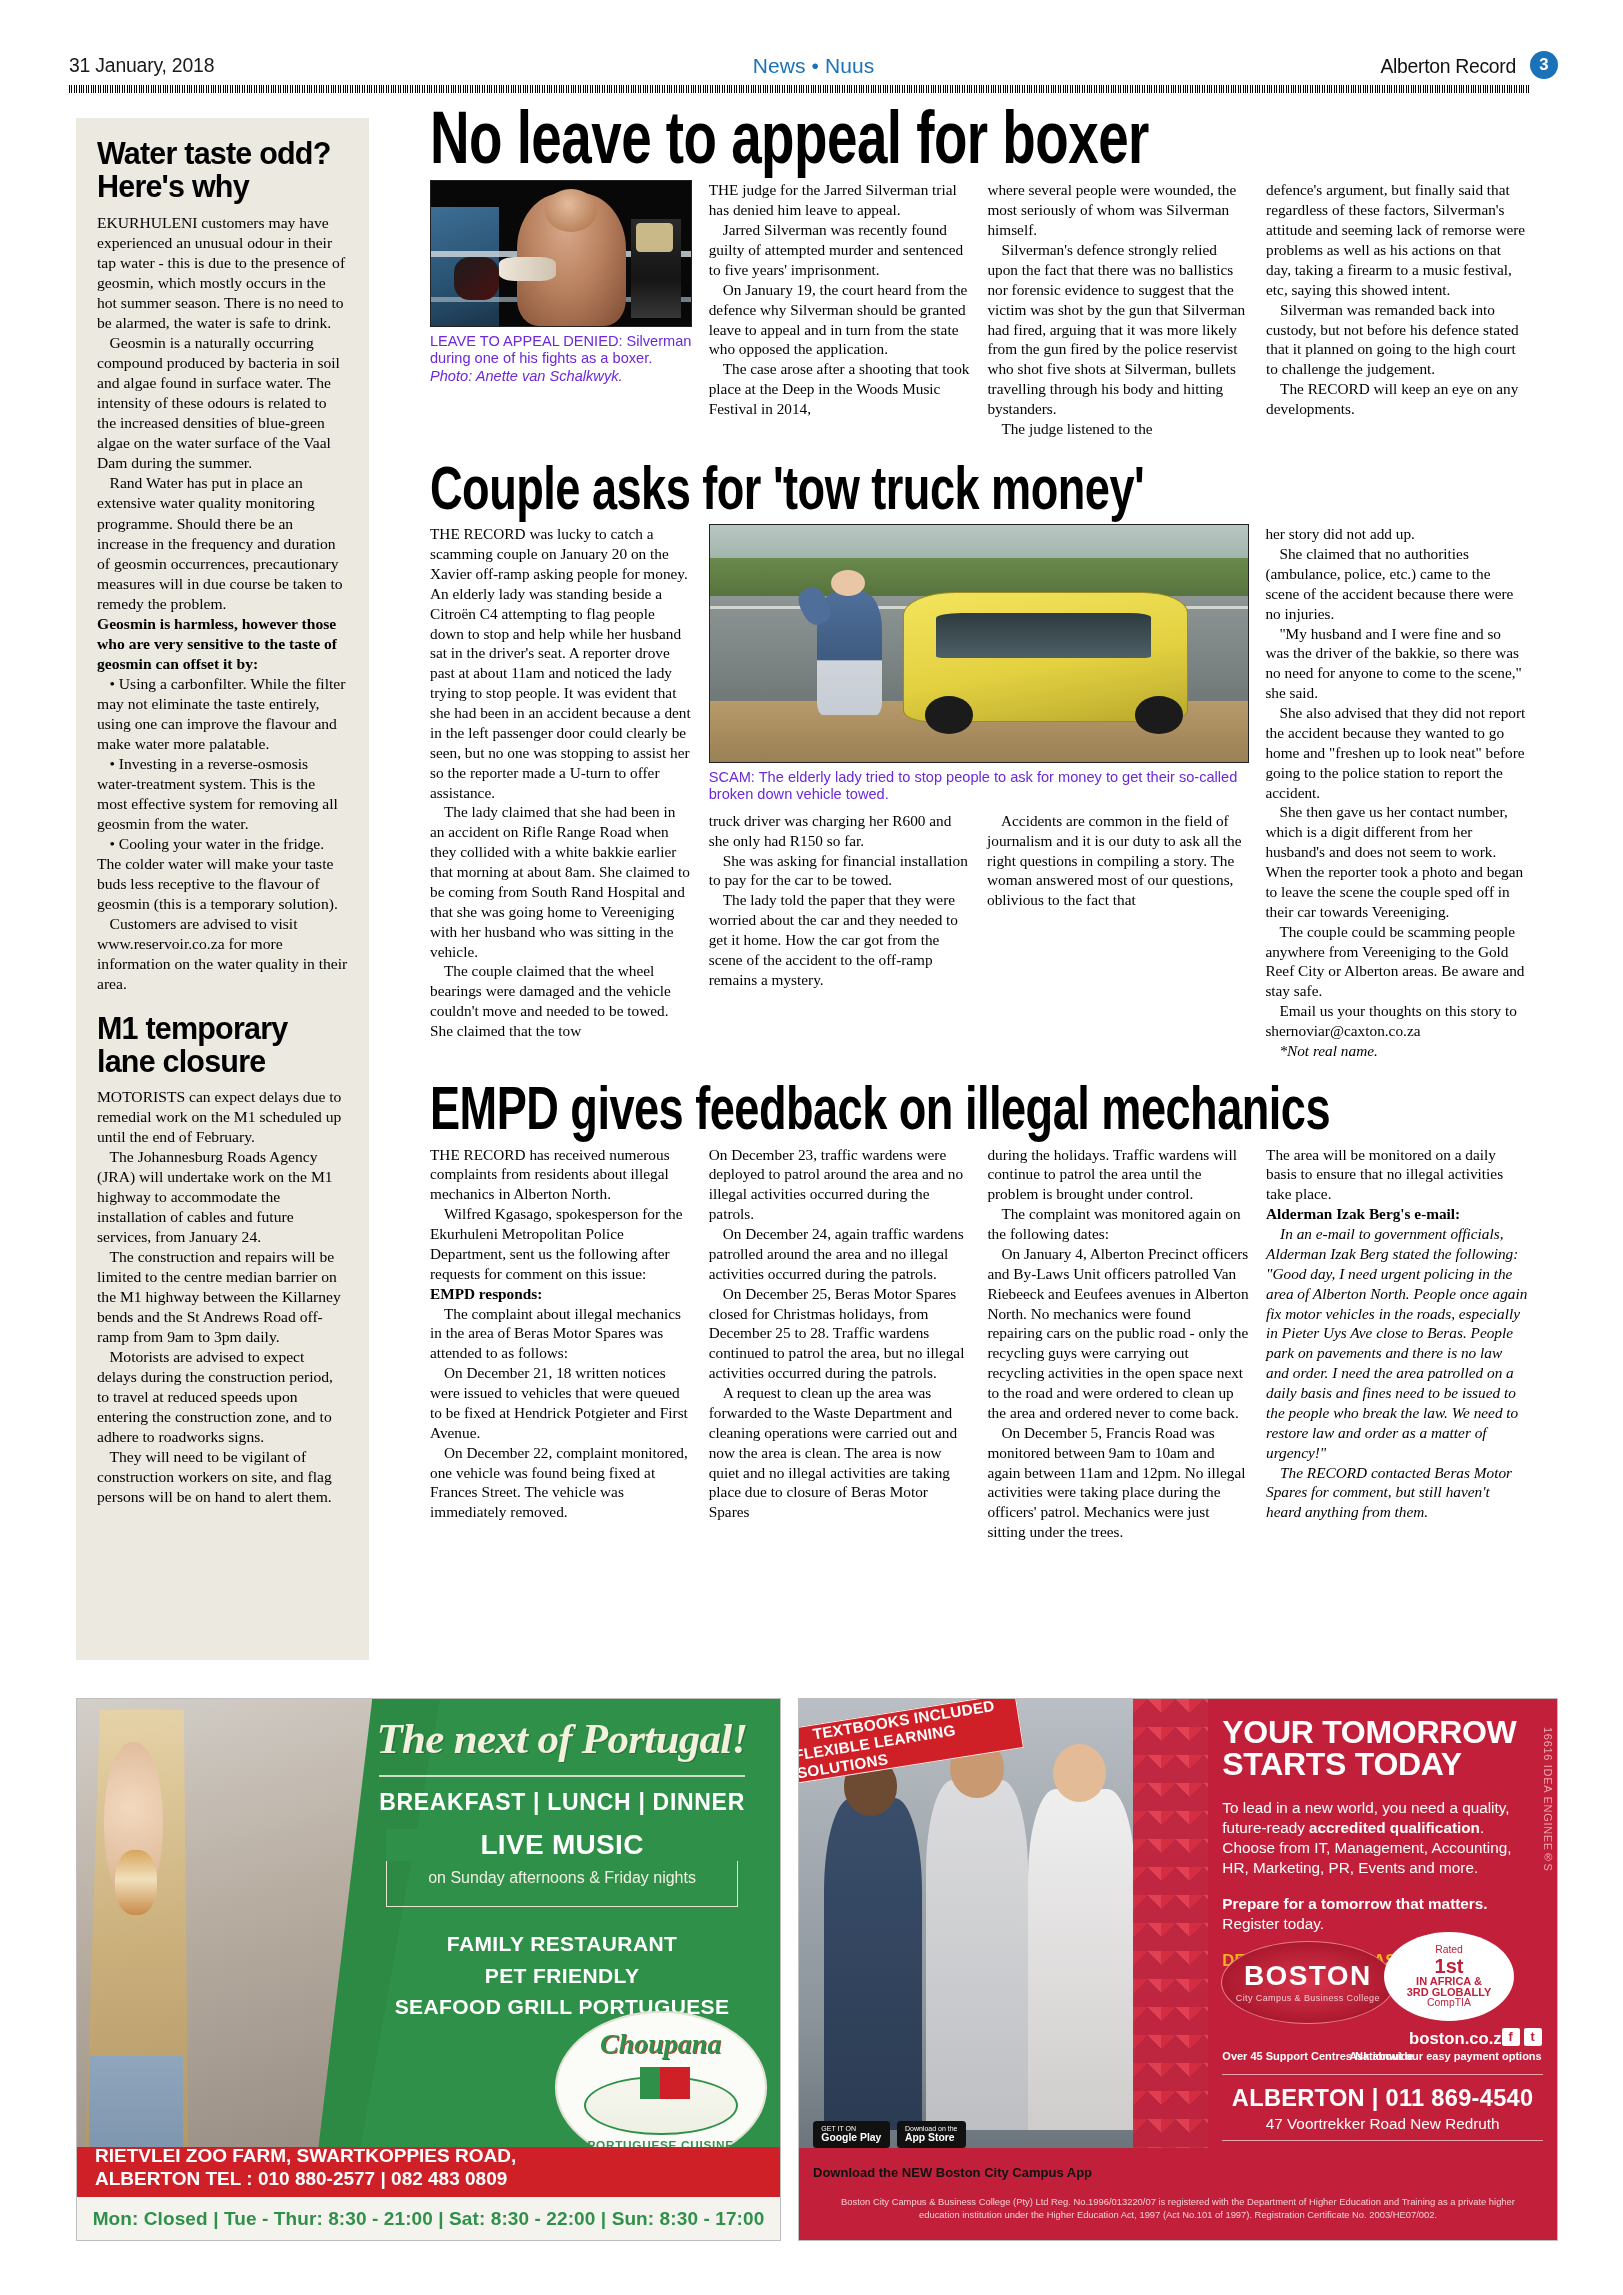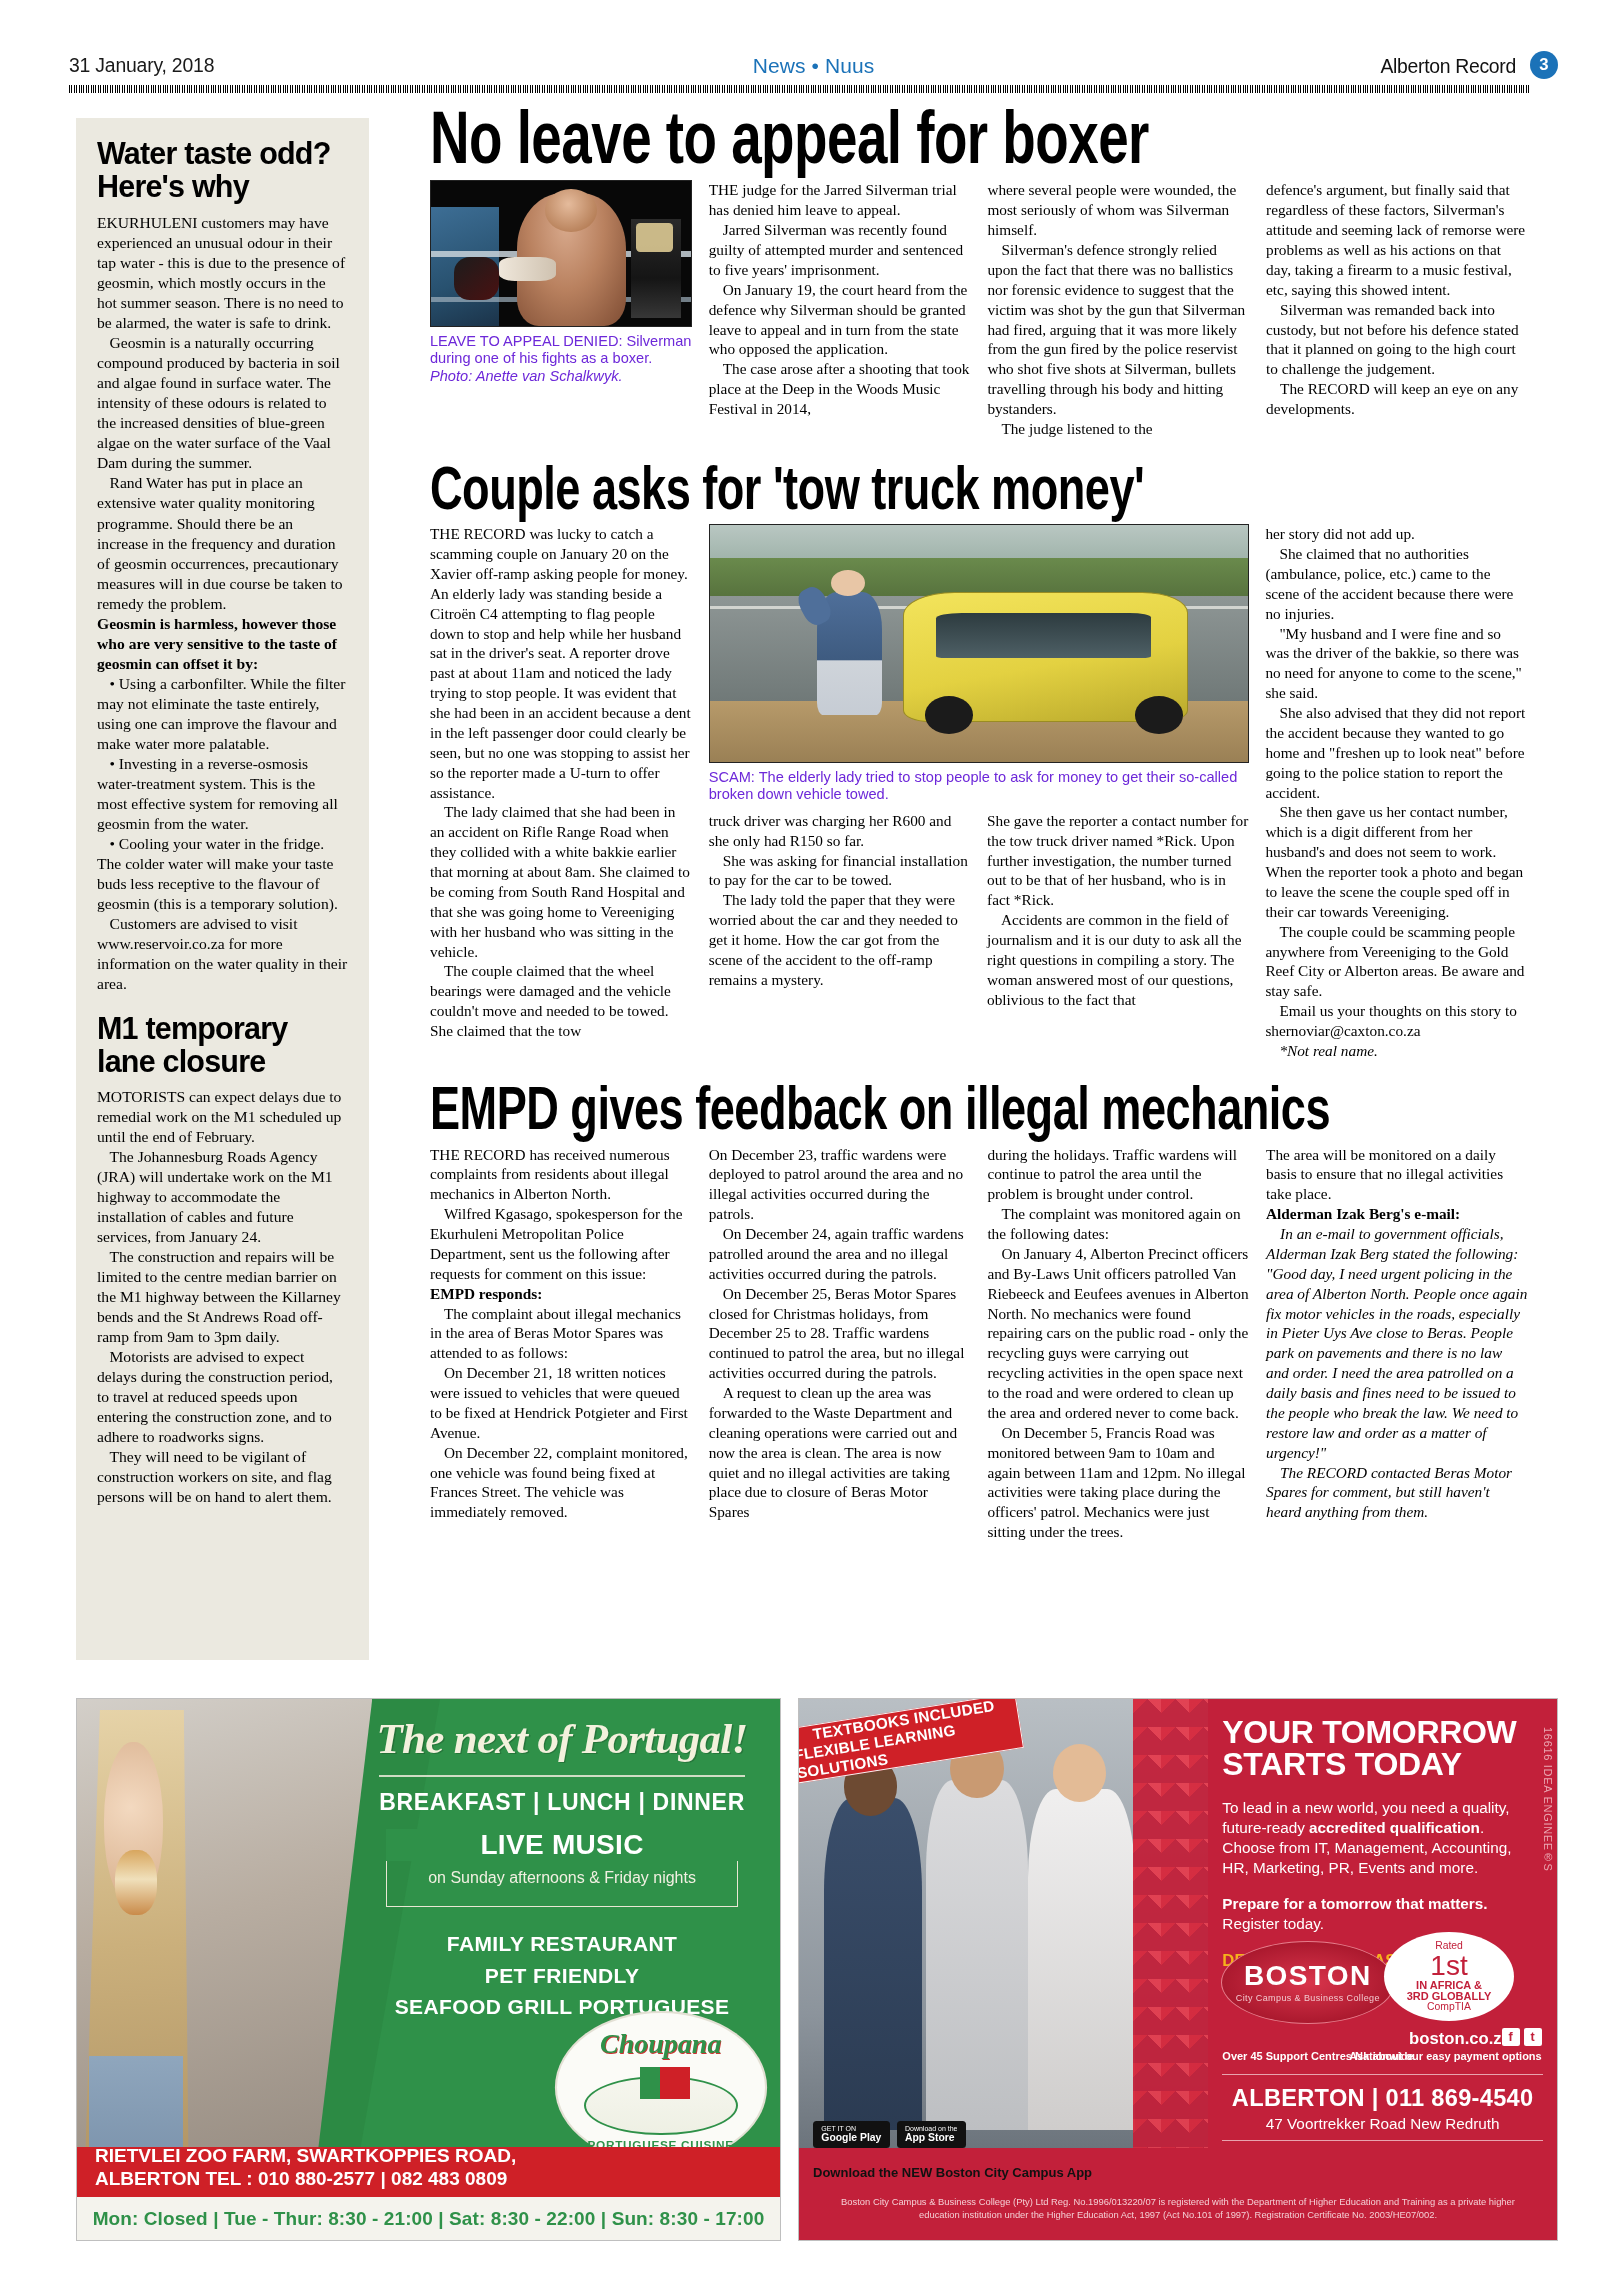--- a/index.html
+++ b/index.html
@@ -334,21 +334,21 @@
     font-family:"Liberation Sans", sans-serif; font-size:9px;
     color:#f3c9cf; letter-spacing:0.4px; margin-top:2.1px;
   }
   .adr-rated {
     position:absolute; right:43px; top:233px; width:130px; height:89px;
     background:#ffffff; border-radius:50%;
     display:flex; flex-direction:column; align-items:center; justify-content:center;
     line-height:1;
   }
   .adr-rated .r0 { font-family:"Liberation Sans", sans-serif; font-size:10.4px; color:#c2203a; }
-  .adr-rated .r1 { font-family:"Liberation Sans", sans-serif; font-weight:normal; font-size:28px; color:#c2203a; }
+  .adr-rated .r1 { font-family:"Liberation Sans", sans-serif; font-weight:bold; font-size:20px; color:#c2203a; }
   .adr-rated .r2 { font-family:"Liberation Sans", sans-serif; font-weight:bold; font-size:11px; color:#c2203a; }
   .adr-rated .r3 { font-family:"Liberation Sans", sans-serif; font-weight:bold; font-size:11px; color:#c2203a; }
   .adr-rated .r4 { font-family:"Liberation Sans", sans-serif; font-size:10.4px; color:#c2203a; }
   .adr-web {
     position:absolute; right:46px; top:330px;
     font-family:"Liberation Sans", sans-serif; font-weight:bold;
     font-size:16.7px; color:#fff;
   }
   .adr-social { position:absolute; right:15.3px; top:329px; display:flex; gap:4.2px; }
   .adr-social span {
@@ -502,21 +502,20 @@
           <span>SCAM:</span>
           <span>The elderly lady tried to stop people to ask for money to get their so-called broken down vehicle towed.</span>
         </div>
         <div style="display:flex; gap:16.7px; margin-top:7px;">
           <div style="width:262px">
             <div class="body-p first">truck driver was charging her R600 and she only had R150 so far.</div>
             <div class="body-p">She was asking for financial installation to pay for the car to be towed.</div>
             <div class="body-p">The lady told the paper that they were worried about the car and they needed to get it home. How the car got from the scene of the accident to the off-ramp remains a mystery.</div>
           </div>
           <div style="width:262px">
-            <div class="body-p first">She gave the reporter a contact number for the tow truck driver named *Rick. Upon further investigation, the number turned out to be that of her husband, who is in fact *Rick.</div>
             <div class="body-p">Accidents are common in the field of journalism and it is our duty to ask all the right questions in compiling a story. The woman answered most of our questions, oblivious to the fact that</div>
           </div>
         </div>
       </div>
       <div class="col">
         <div class="body-p first">her story did not add up.</div>
         <div class="body-p">She claimed that no authorities (ambulance, police, etc.) came to the scene of the accident because there were no injuries.</div>
         <div class="body-p">"My husband and I were fine and so was the driver of the bakkie, so there was no need for anyone to come to the scene," she said.</div>
         <div class="body-p">She also advised that they did not report the accident because they wanted to go home and "freshen up to look neat" before going to the police station to report the accident.</div>
         <div class="body-p">She then gave us her contact number, which is a digit different from her husband's and does not seem to work. When the reporter took a photo and began to leave the scene the couple sped off in their car towards Vereeniging.</div>

